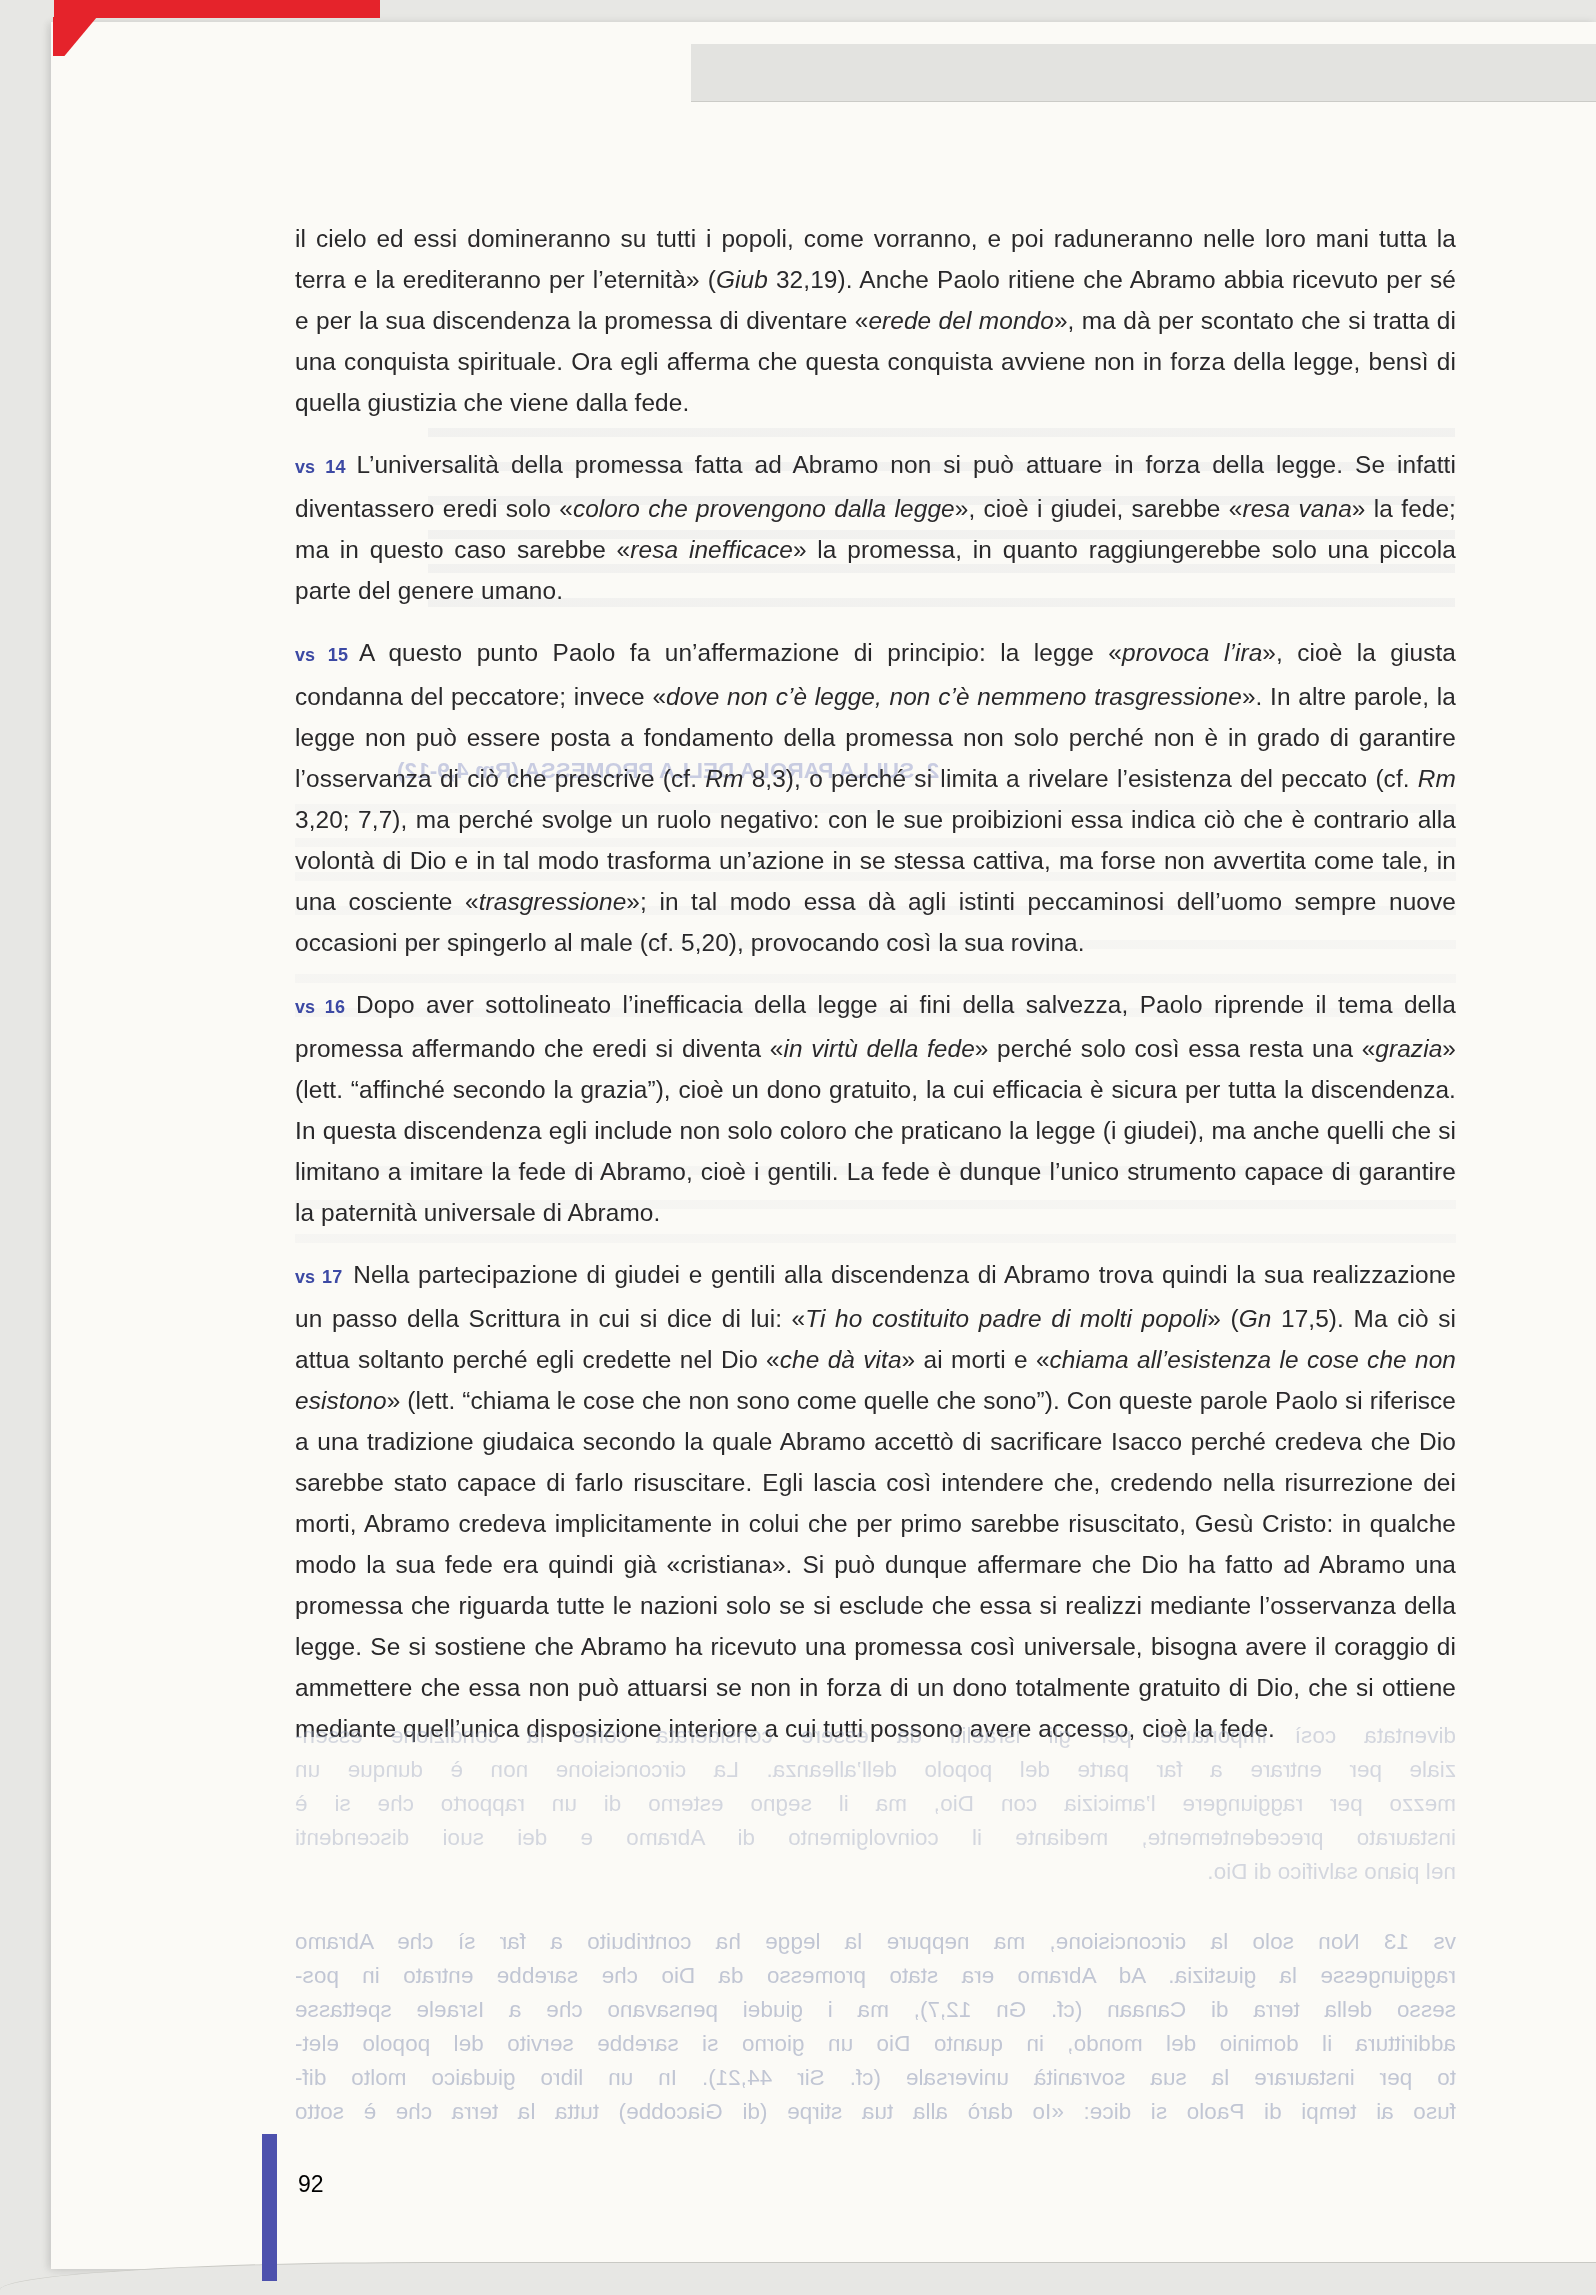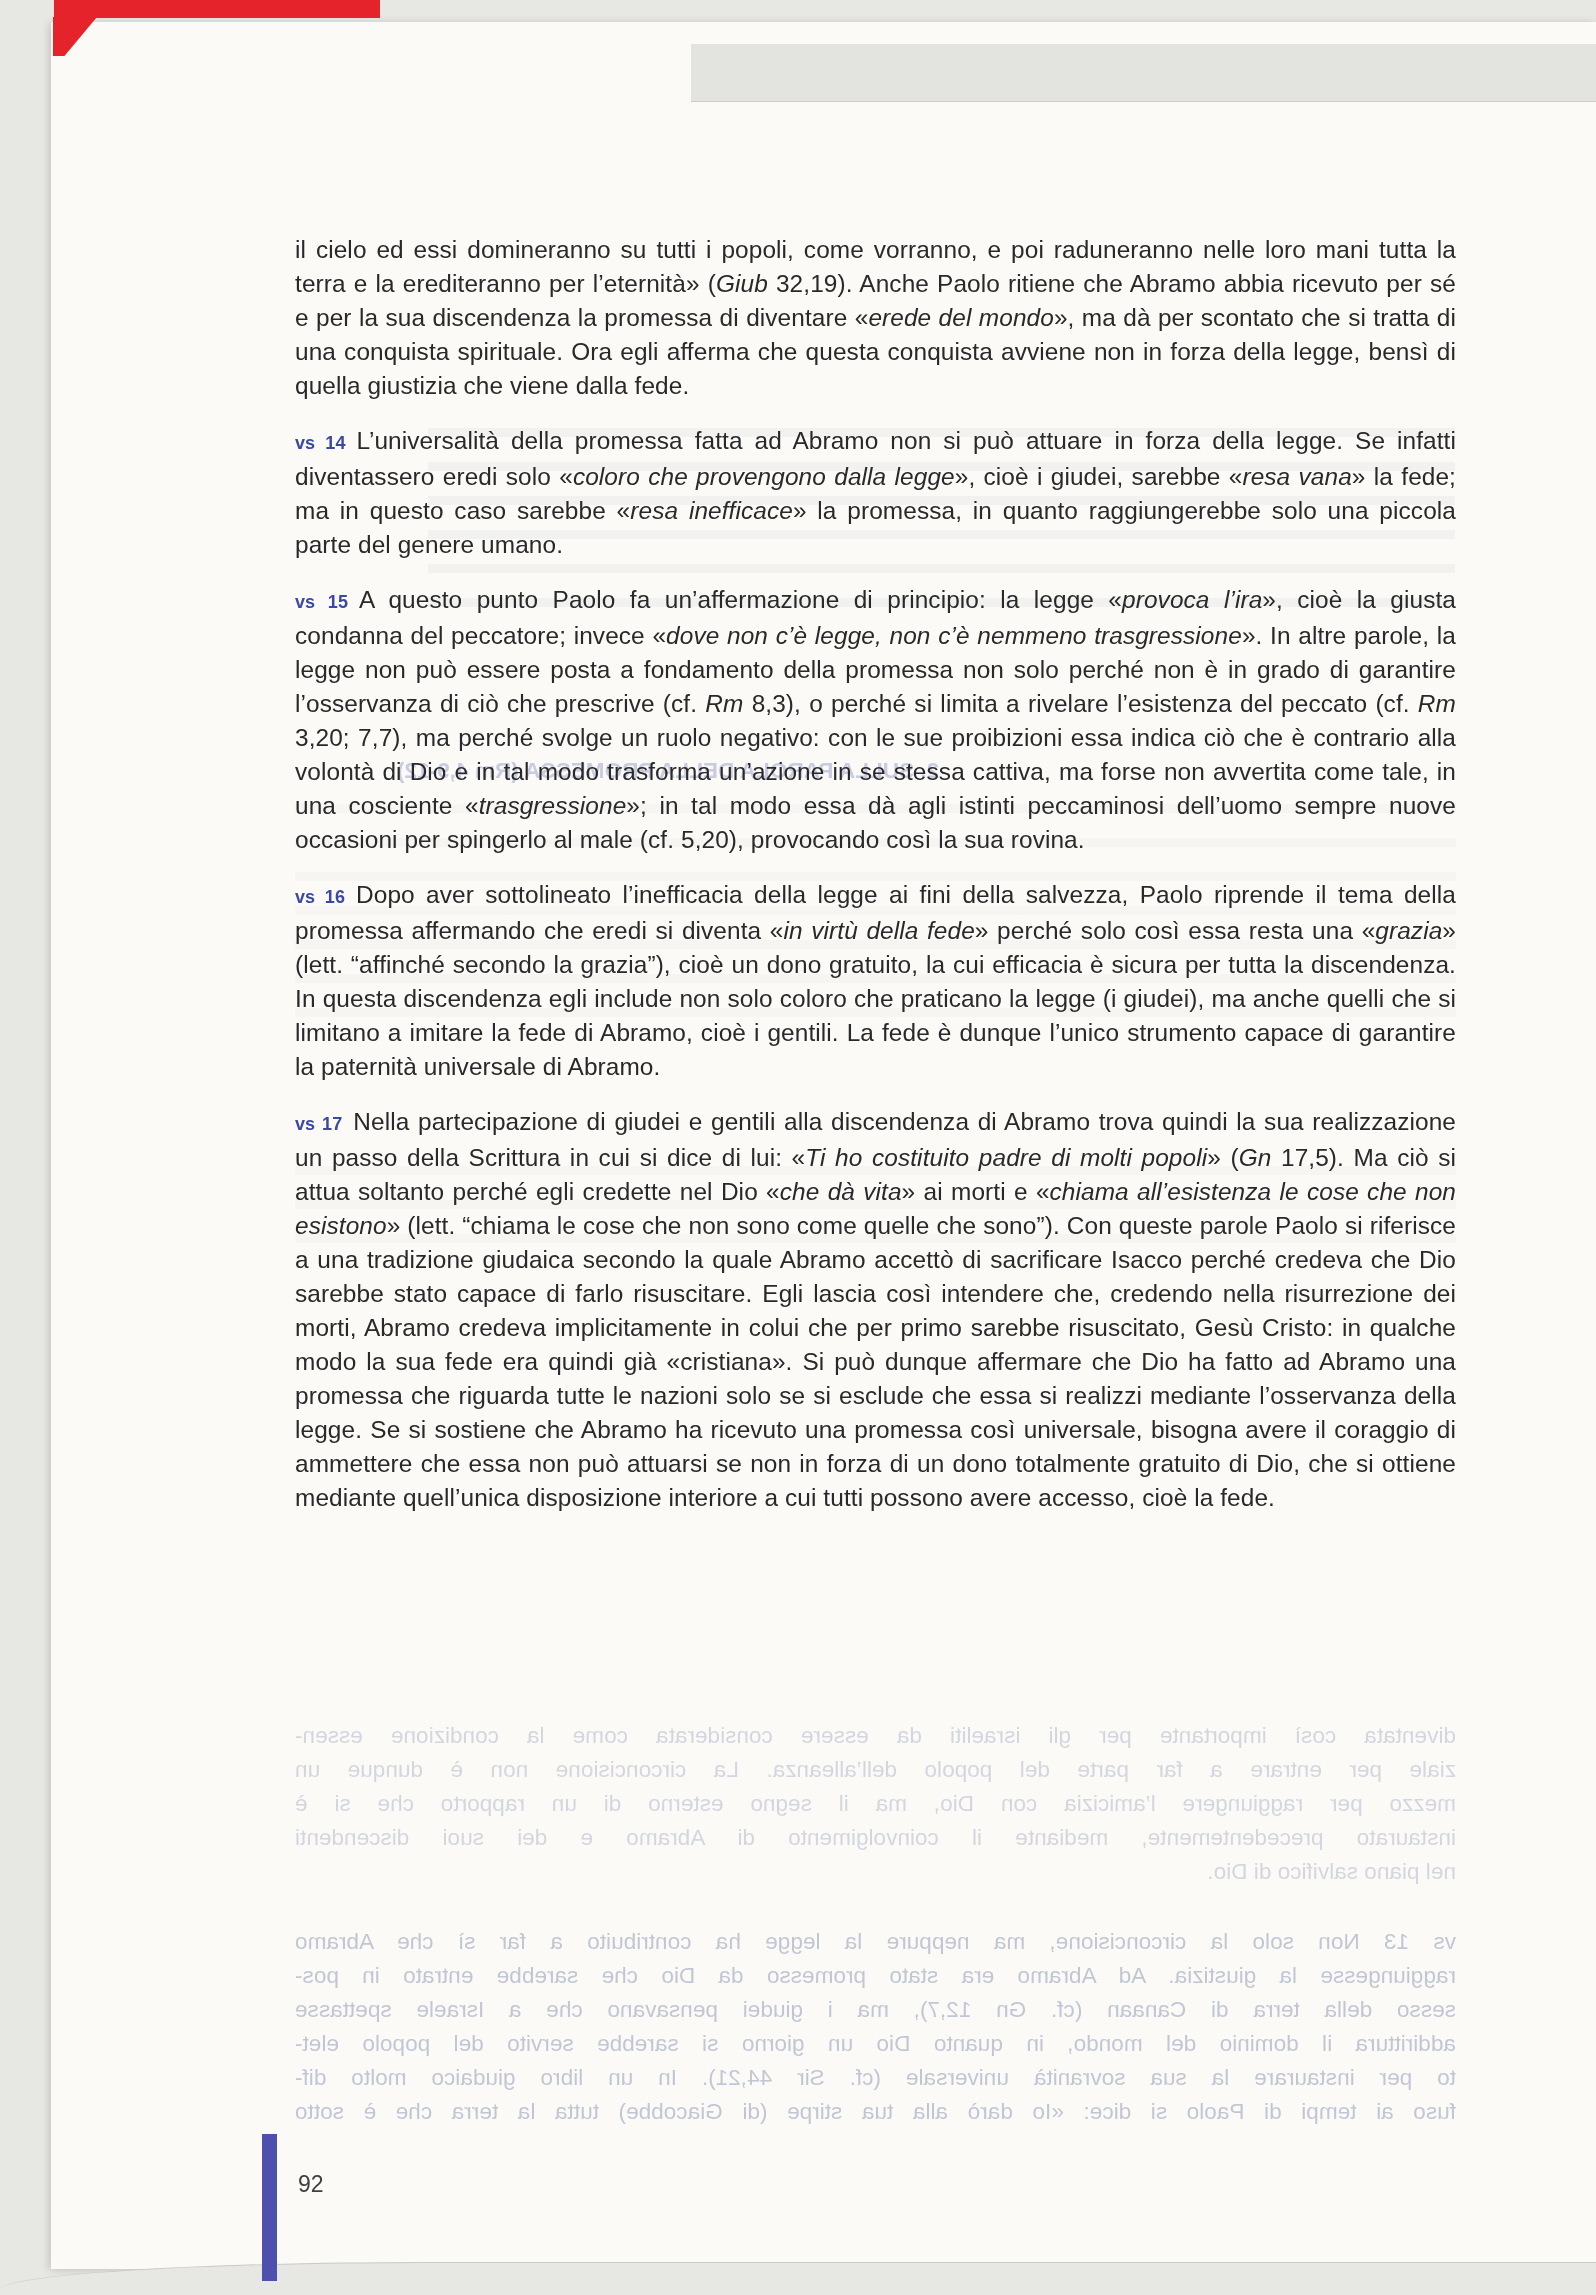--- a/index.html
+++ b/index.html
@@ -32,24 +32,24 @@
   }
   .red-wedge {
     position: absolute;
     left: 53px; top: 17px;
     width: 44px; height: 39px;
     background: #e5232b;
     clip-path: polygon(0 0, 100% 0, 26% 100%, 0 100%);
   }
   .text-column {
     position: absolute;
-    left: 295px; top: 233px;
+    left: 295px; top: 218px;
     width: 1161px;
     font-size: 24.4px;
-    line-height: 34px;
+    line-height: 41px;
     letter-spacing: 0.1px;
     color: #29282a;
   }
   .para {
     text-align: justify;
     margin: 0 0 21px 0;
     hyphens: auto;
   }
   .vslabel {
     font-weight: 700;
@@ -110,21 +110,21 @@
     position: absolute;
     left: 262px; top: 2134px;
     width: 15.3px; height: 147px;
     background: #4d51ad;
     z-index: 5;
   }
   .page-number {
     position: absolute;
     left: 298px; top: 2171px;
     font-size: 23px;
-    color: #404040;
+    color: #000000;
     z-index: 6;
   }
 </style>
 </head>
 <body>
 
 <div class="page">
   <div class="backing"></div>
 </div>
 

